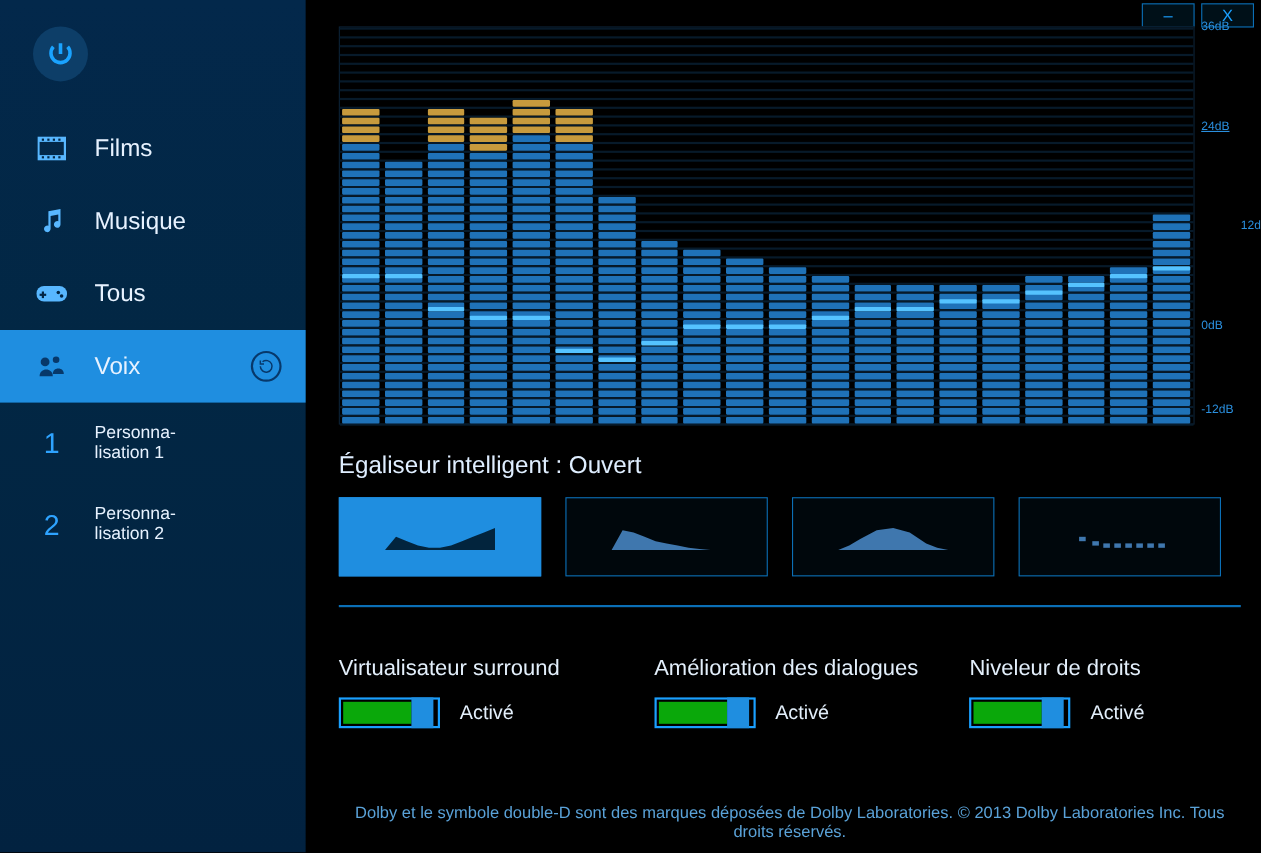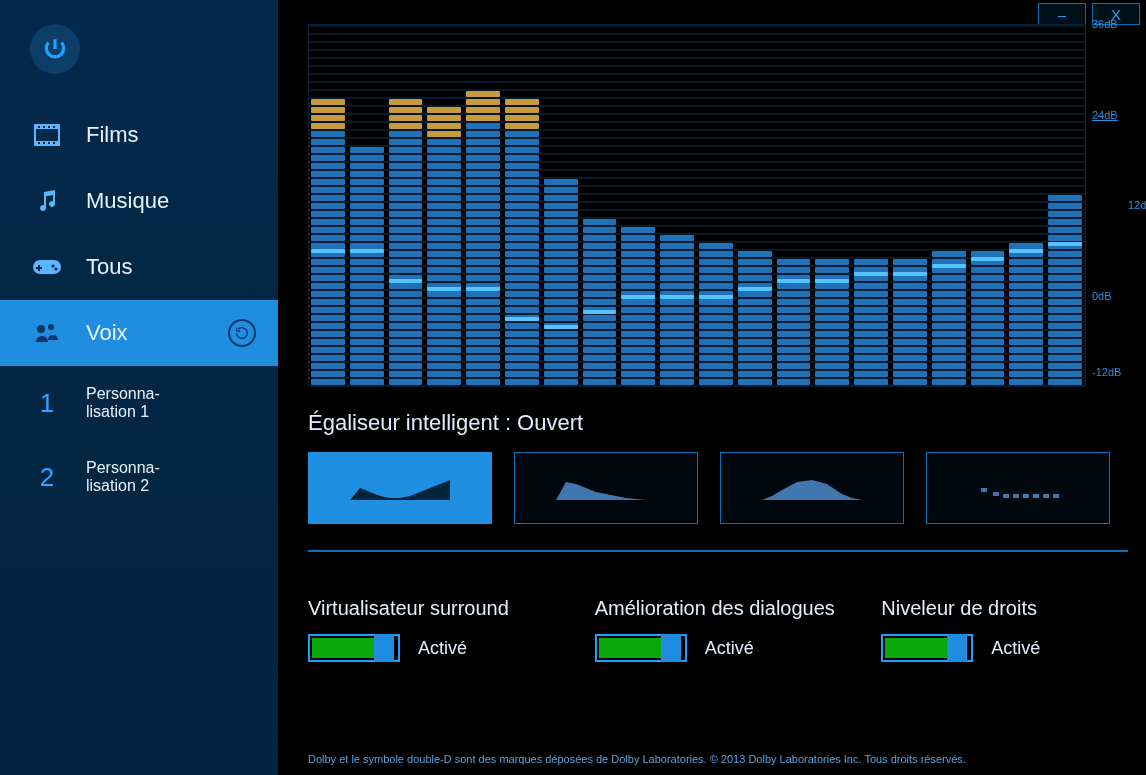--- a/index.html
+++ b/index.html
@@ -55,21 +55,21 @@
   .divider { height:2px; background:#0b6fb6; margin:22px 0 18px 0;}
   
   .toggles { display:flex; gap:40px;}
   .tcol { flex:1; min-width:0;}
   .tcol .title { font-size:20px; font-weight:300; color:#e3effb; line-height:1.2; margin-bottom:14px; min-height:50px; display:flex; align-items:flex-end;}
   .toggle { display:flex; align-items:center; gap:18px;}
   .switch { width:92px; height:28px; border:2px solid #1aa0ff; position:relative; cursor:pointer; background:#000;}
   .switch .fill { position:absolute; left:2px; top:2px; bottom:2px; width:62px; background:#0aa80a;}
   .switch .knob { position:absolute; top:-2px; bottom:-2px; left:64px; width:20px; background:#1f8ee0;}
   .state { font-size:18px; color:#e3effb;}
-  .footer { font-size:11px; color:#5aa2d8; text-align:left; margin-top:auto; padding:14px 0 10px 0;}
+  .footer { font-size:15px; color:#5aa2d8; text-align:center; margin-top:auto; padding:14px 0 10px 0;}
 </style>
 </head>
 <body>
 
 <div class="app">
 
   <div class="sidebar">
     <div class="power-btn">
       <svg viewBox="0 0 24 24">
           <path d="M12 3v9"></path>

